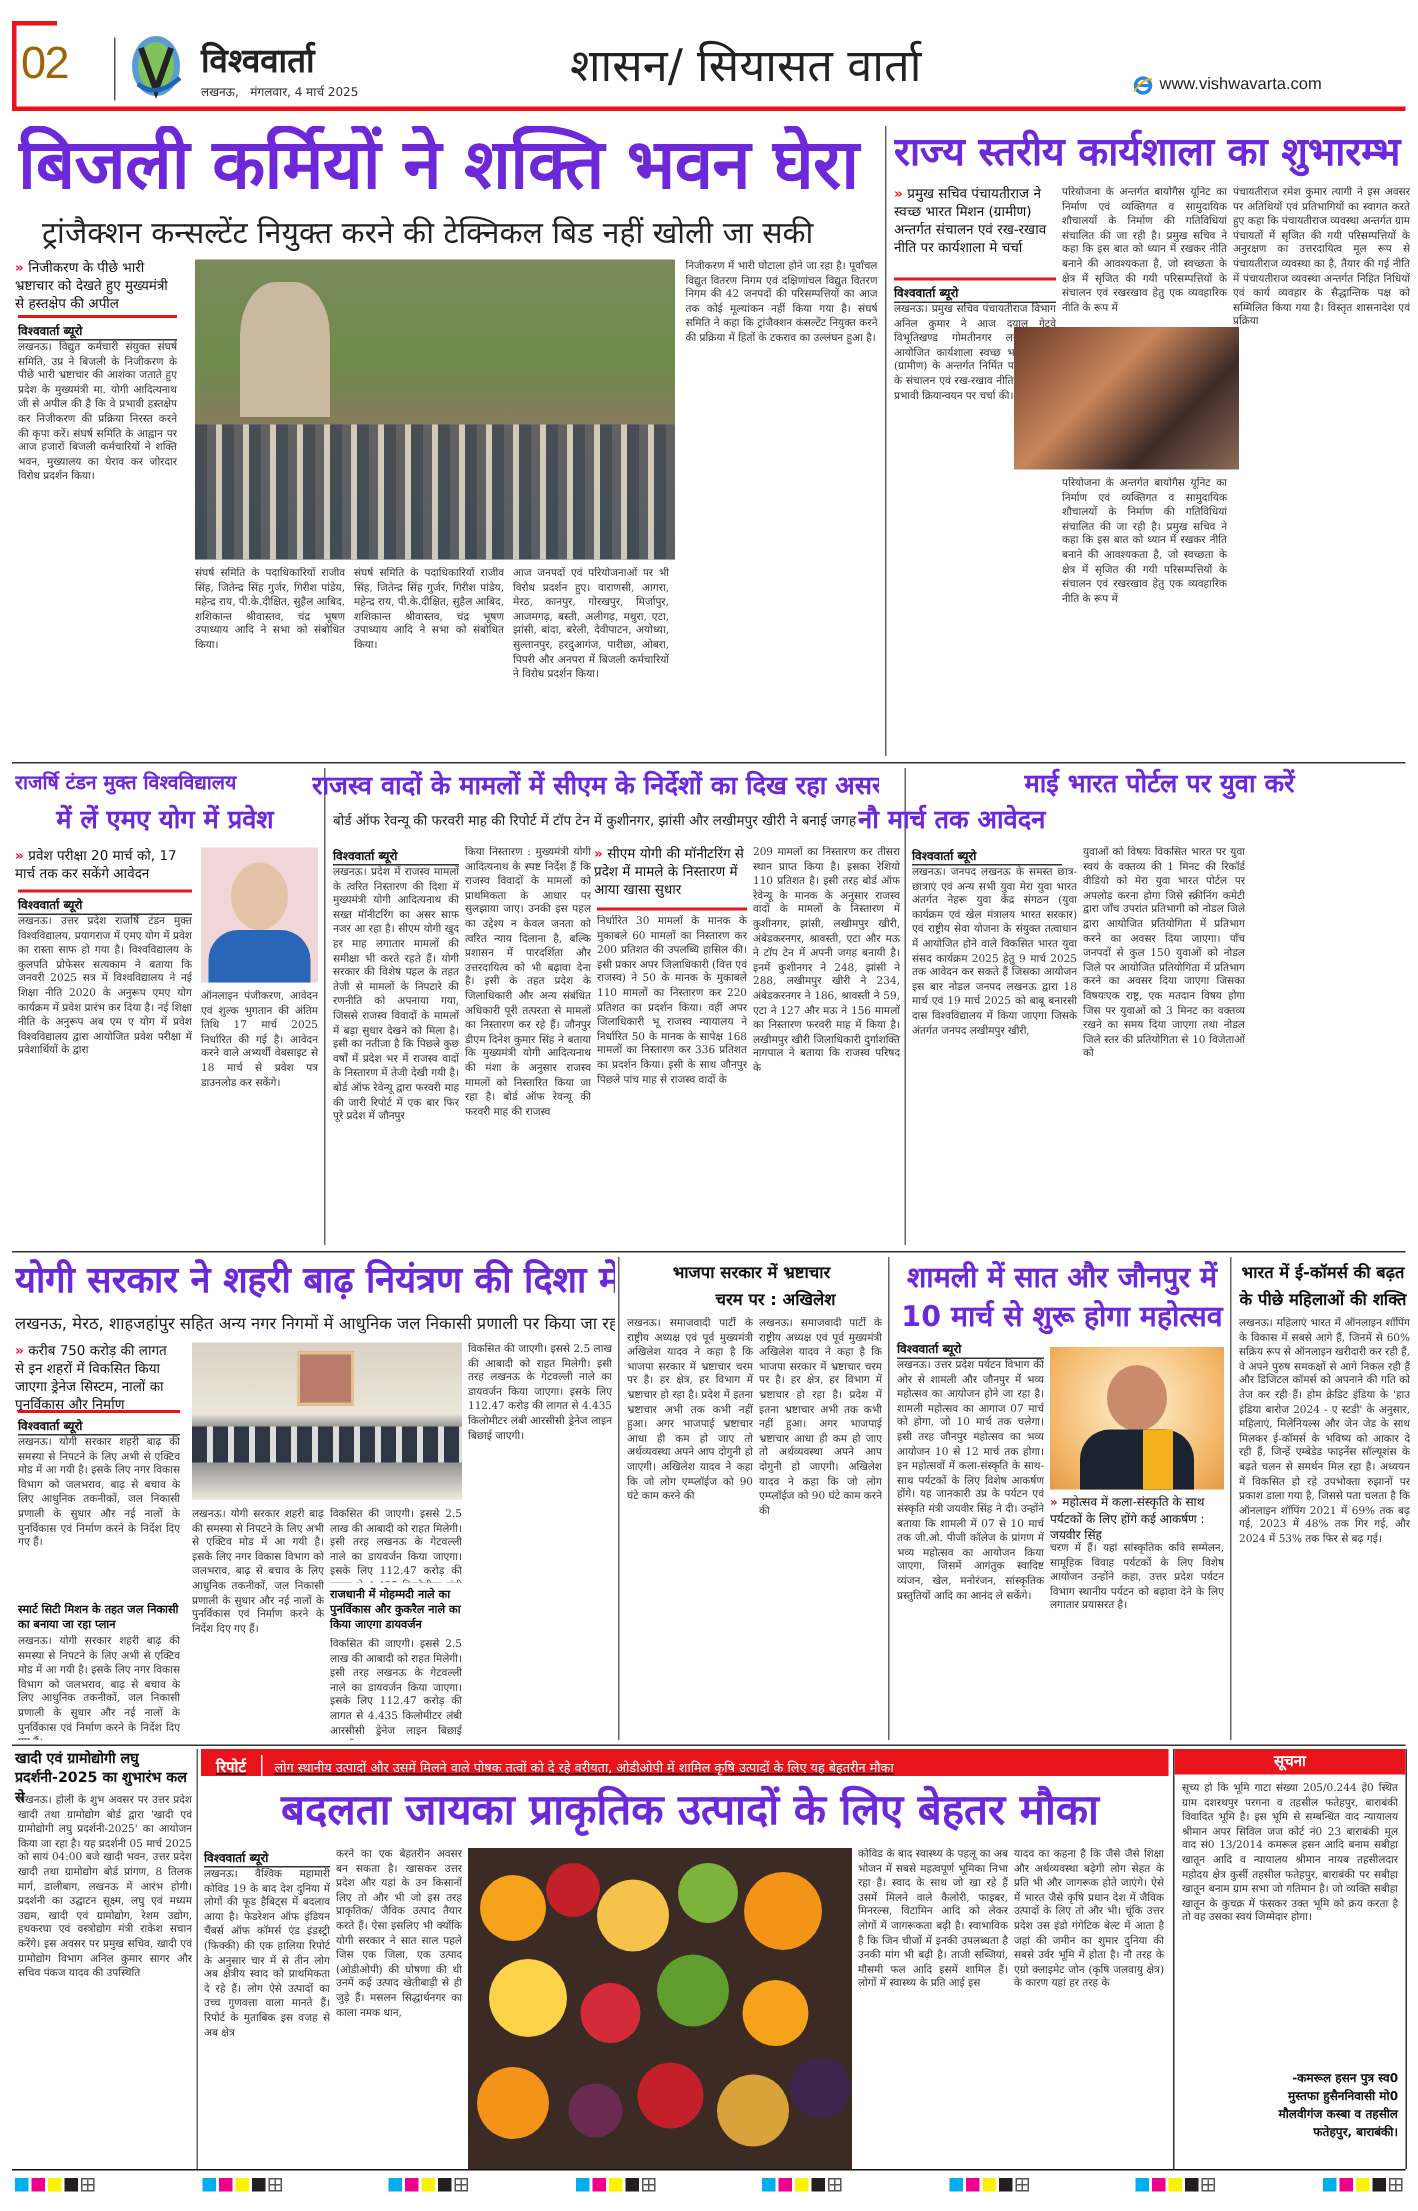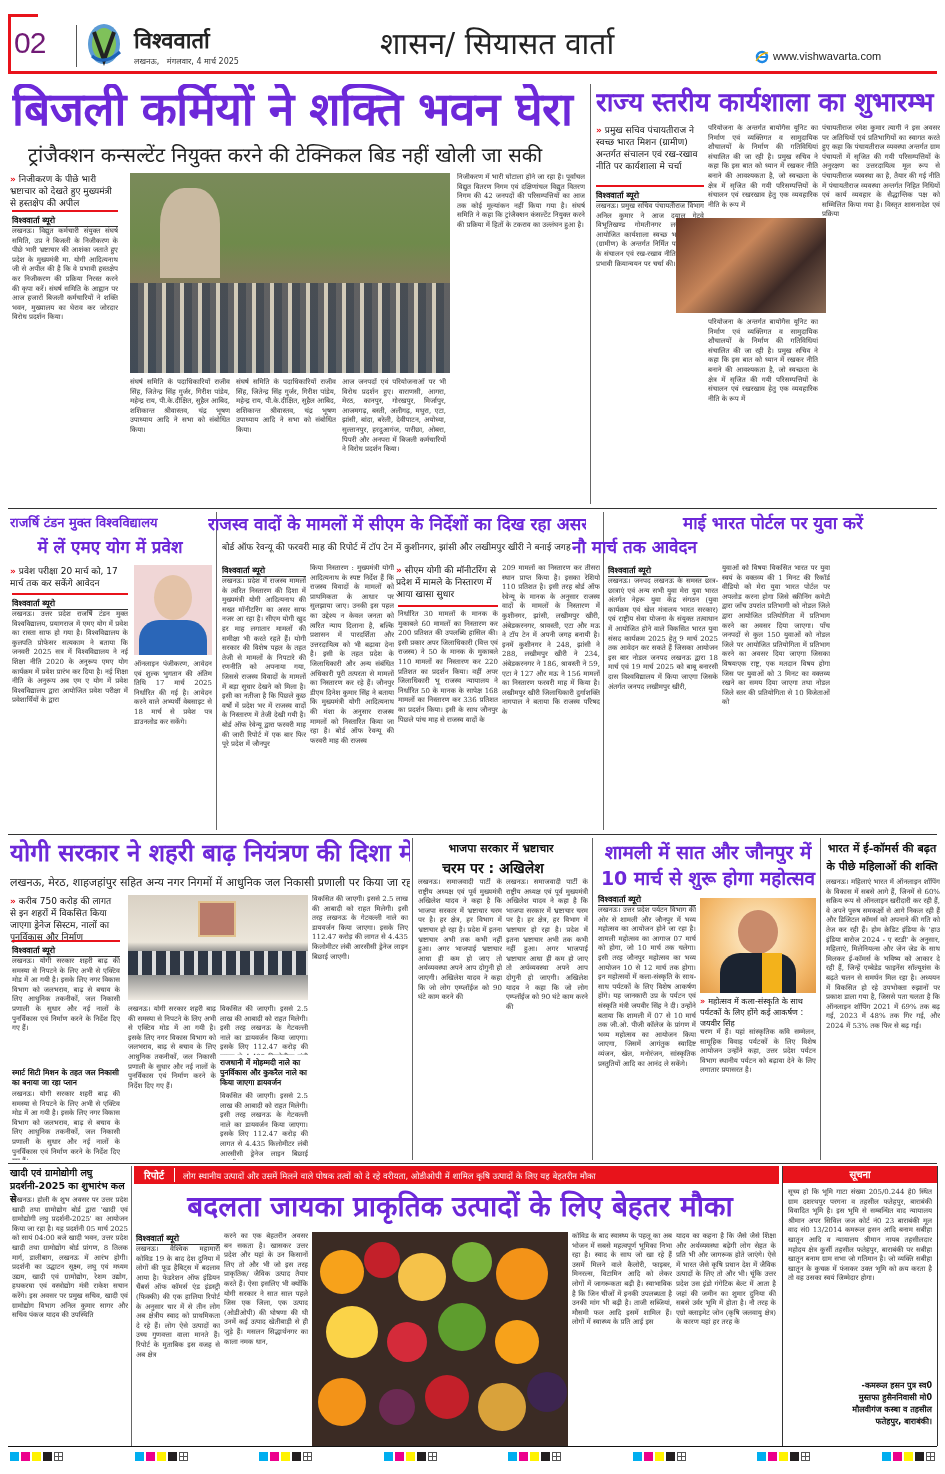--- a/index.html
+++ b/index.html
@@ -16,21 +16,21 @@
 .colsep{background:#666;width:1px;}
 .cmyk{display:flex;gap:2px;align-items:center;}
 .cmyk span{display:inline-block;width:9px;height:9px;}
 </style>
 </head>
 <body>
 
 <div class="abs redbar" style="left:8px;top:14px;width:30px;height:3px;"></div>
 <div class="abs redbar" style="left:8px;top:14px;width:3px;height:60px;"></div>
 <div class="abs redbar" style="left:8px;top:71px;width:929px;height:3px;"></div>
-<div class="abs" style="left:14px;top:26px;font-size:30px;font-family:'Liberation Sans',sans-serif;color:#701a75;letter-spacing:-1px;">02</div>
+<div class="abs" style="left:14px;top:26px;font-size:30px;font-family:'Liberation Sans',sans-serif;color:#a16207;letter-spacing:-1px;">02</div>
 <div class="abs" style="left:76px;top:25px;width:1px;height:42px;background:#555;"></div>
 <div class="abs" style="left:86px;top:22px;width:36px;height:44px;">
   <svg width="36" height="44" viewBox="0 0 36 44">
     <ellipse cx="18" cy="22" rx="16" ry="20" fill="#5b9bd5"></ellipse>
     <ellipse cx="18" cy="22" rx="12" ry="16" fill="#7fc15a"></ellipse>
     <path d="M8 10 L18 38 L28 10" stroke="#222" stroke-width="4" fill="none"></path>
     <path d="M6 34 Q18 44 34 30" stroke="#1e63b8" stroke-width="3" fill="none"></path>
   </svg>
 </div>
 <div class="abs" style="left:134px;top:24px;font-size:22px;font-weight:bold;color:#222;">विश्ववार्ता</div>
@@ -118,21 +118,21 @@
   <div style="position:absolute;left:0;top:56px;width:180px;height:24px;background:repeating-linear-gradient(90deg,#2f3744 0 10px,#ddd 10px 14px);"></div>
 </div>
 <div class="abs txt" style="left:128px;top:1005px;width:88px;height:155px;">लखनऊ। योगी सरकार शहरी बाढ़ की समस्या से निपटने के लिए अभी से एक्टिव मोड में आ गयी है। इसके लिए नगर विकास विभाग को जलभराव, बाढ़ से बचाव के लिए आधुनिक तकनीकों, जल निकासी प्रणाली के सुधार और नई नालों के पुनर्विकास एवं निर्माण करने के निर्देश दिए गए हैं।</div>
 <div class="abs txt" style="left:220px;top:1005px;width:88px;height:50px;">विकसित की जाएगी। इससे 2.5 लाख की आबादी को राहत मिलेगी। इसी तरह लखनऊ के गेटवल्ली नाले का डायवर्जन किया जाएगा। इसके लिए 112.47 करोड़ की लागत से 4.435 किलोमीटर लंबी आरसीसी ड्रेनेज लाइन बिछाई जाएगी।</div>
 <div class="abs" style="left:220px;top:1058px;width:88px;font-size:7.5px;font-weight:bold;line-height:10px;">राजधानी में मोहम्मदी नाले का पुनर्विकास और कुकरैल नाले का किया जाएगा डायवर्जन</div>
 <div class="abs txt" style="left:220px;top:1092px;width:88px;height:68px;">विकसित की जाएगी। इससे 2.5 लाख की आबादी को राहत मिलेगी। इसी तरह लखनऊ के गेटवल्ली नाले का डायवर्जन किया जाएगा। इसके लिए 112.47 करोड़ की लागत से 4.435 किलोमीटर लंबी आरसीसी ड्रेनेज लाइन बिछाई जाएगी।</div>
 <div class="abs txt" style="left:312px;top:895px;width:96px;height:265px;">विकसित की जाएगी। इससे 2.5 लाख की आबादी को राहत मिलेगी। इसी तरह लखनऊ के गेटवल्ली नाले का डायवर्जन किया जाएगा। इसके लिए 112.47 करोड़ की लागत से 4.435 किलोमीटर लंबी आरसीसी ड्रेनेज लाइन बिछाई जाएगी।</div>
 
 <div class="abs colsep" style="left:412px;top:838px;height:322px;"></div>
 <div class="abs" style="left:416px;top:840px;width:170px;font-size:11px;font-weight:bold;text-align:center;">भाजपा सरकार में भ्रष्टाचार</div>
-<div class="abs" style="left:408px;top:858px;width:170px;font-size:14px;font-weight:bold;text-align:center;">चरम पर : अखिलेश</div>
+<div class="abs" style="left:432px;top:858px;width:170px;font-size:11px;font-weight:bold;text-align:center;">चरम पर : अखिलेश</div>
 <div class="abs txt" style="left:418px;top:878px;width:84px;height:282px;">लखनऊ। समाजवादी पार्टी के राष्ट्रीय अध्यक्ष एवं पूर्व मुख्यमंत्री अखिलेश यादव ने कहा है कि भाजपा सरकार में भ्रष्टाचार चरम पर है। हर क्षेत्र, हर विभाग में भ्रष्टाचार हो रहा है। प्रदेश में इतना भ्रष्टाचार अभी तक कभी नहीं हुआ। अगर भाजपाई भ्रष्टाचार आधा ही कम हो जाए तो अर्थव्यवस्था अपने आप दोगुनी हो जाएगी। अखिलेश यादव ने कहा कि जो लोग एम्प्लॉईज को 90 घंटे काम करने की</div>
 <div class="abs txt" style="left:506px;top:878px;width:82px;height:282px;">लखनऊ। समाजवादी पार्टी के राष्ट्रीय अध्यक्ष एवं पूर्व मुख्यमंत्री अखिलेश यादव ने कहा है कि भाजपा सरकार में भ्रष्टाचार चरम पर है। हर क्षेत्र, हर विभाग में भ्रष्टाचार हो रहा है। प्रदेश में इतना भ्रष्टाचार अभी तक कभी नहीं हुआ। अगर भाजपाई भ्रष्टाचार आधा ही कम हो जाए तो अर्थव्यवस्था अपने आप दोगुनी हो जाएगी। अखिलेश यादव ने कहा कि जो लोग एम्प्लॉईज को 90 घंटे काम करने की</div>
 
 <div class="abs colsep" style="left:592px;top:838px;height:322px;"></div>
 <div class="abs hl" style="left:598px;top:840px;width:220px;font-size:19px;line-height:24px;text-align:center;">शामली में सात और जौनपुर में</div>
 <div class="abs hl" style="left:598px;top:866px;width:220px;font-size:19px;line-height:24px;text-align:center;">10 मार्च से शुरू होगा महोत्सव</div>
 <div class="abs byline" style="left:598px;top:893px;width:98px;">विश्ववार्ता ब्यूरो</div>
 <div class="abs txt" style="left:598px;top:906px;width:98px;height:254px;">लखनऊ। उत्तर प्रदेश पर्यटन विभाग की ओर से शामली और जौनपुर में भव्य महोत्सव का आयोजन होने जा रहा है। शामली महोत्सव का आगाज 07 मार्च को होगा, जो 10 मार्च तक चलेगा। इसी तरह जौनपुर महोत्सव का भव्य आयोजन 10 से 12 मार्च तक होगा। इन महोत्सवों में कला-संस्कृति के साथ-साथ पर्यटकों के लिए विशेष आकर्षण होंगे। यह जानकारी उप्र के पर्यटन एवं संस्कृति मंत्री जयवीर सिंह ने दी। उन्होंने बताया कि शामली में 07 से 10 मार्च तक जी.ओ. पीजी कॉलेज के प्रांगण में भव्य महोत्सव का आयोजन किया जाएगा, जिसमें आगंतुक स्वादिष्ट व्यंजन, खेल, मनोरंजन, सांस्कृतिक प्रस्तुतियों आदि का आनंद ले सकेंगे।</div>
 <div class="abs photo" style="left:700px;top:898px;width:116px;height:95px;background:radial-gradient(circle at 50% 40%,#fff3d6,#f3b86a 70%,#e39a45);">
   <div style="position:absolute;left:38px;top:12px;width:40px;height:44px;background:#c98b6b;border-radius:50%;"></div>
@@ -146,21 +146,21 @@
 <div class="abs" style="left:824px;top:840px;width:116px;font-size:11px;font-weight:bold;text-align:center;">भारत में ई-कॉमर्स की बढ़त</div>
 <div class="abs" style="left:824px;top:858px;width:116px;font-size:11px;font-weight:bold;text-align:center;">के पीछे महिलाओं की शक्ति</div>
 <div class="abs txt" style="left:826px;top:878px;width:114px;height:282px;">लखनऊ। महिलाएं भारत में ऑनलाइन शॉपिंग के विकास में सबसे आगे हैं, जिनमें से 60% सक्रिय रूप से ऑनलाइन खरीदारी कर रही हैं, वे अपने पुरुष समकक्षों से आगे निकल रही हैं और डिजिटल कॉमर्स को अपनाने की गति को तेज कर रही हैं। होम क्रेडिट इंडिया के 'हाउ इंडिया बारोज 2024 - ए स्टडी' के अनुसार, महिलाएं, मिलेनियल्स और जेन जेड के साथ मिलकर ई-कॉमर्स के भविष्य को आकार दे रही हैं, जिन्हें एम्बेडेड फाइनेंस सॉल्यूशंस के बढ़ते चलन से समर्थन मिल रहा है। अध्ययन में विकसित हो रहे उपभोक्ता रुझानों पर प्रकाश डाला गया है, जिससे पता चलता है कि ऑनलाइन शॉपिंग 2021 में 69% तक बढ़ गई, 2023 में 48% तक गिर गई, और 2024 में 53% तक फिर से बढ़ गई।</div>
 
 <div class="abs" style="left:8px;top:1163px;width:929px;height:1px;background:#333;"></div>
 
 <div class="abs" style="left:10px;top:1166px;width:118px;font-size:9.5px;font-weight:bold;line-height:13px;">खादी एवं ग्रामोद्योगी लघु प्रदर्शनी-2025 का शुभारंभ कल से</div>
 <div class="abs txt" style="left:12px;top:1196px;width:116px;height:250px;">लखनऊ। होली के शुभ अवसर पर उत्तर प्रदेश खादी तथा ग्रामोद्योग बोर्ड द्वारा 'खादी एवं ग्रामोद्योगी लघु प्रदर्शनी-2025' का आयोजन किया जा रहा है। यह प्रदर्शनी 05 मार्च 2025 को सायं 04:00 बजे खादी भवन, उत्तर प्रदेश खादी तथा ग्रामोद्योग बोर्ड प्रांगण, 8 तिलक मार्ग, डालीबाग, लखनऊ में आरंभ होगी। प्रदर्शनी का उद्घाटन सूक्ष्म, लघु एवं मध्यम उद्यम, खादी एवं ग्रामोद्योग, रेशम उद्योग, हथकरघा एवं वस्त्रोद्योग मंत्री राकेश सचान करेंगे। इस अवसर पर प्रमुख सचिव, खादी एवं ग्रामोद्योग विभाग अनिल कुमार सागर और सचिव पंकज यादव की उपस्थिति</div>
 
 <div class="abs colsep" style="left:131px;top:1166px;height:280px;"></div>
-<div class="abs" style="left:134px;top:1166px;width:645px;height:18px;background:#e8131b;display:flex;align-items:center;">
+<div class="abs" style="left:134px;top:1166px;width:645px;height:18px;background:#e8131b;display:flex;align-items:flex-end;text-decoration:underline;">
   <span style="color:#fff;font-size:10px;font-weight:bold;padding:0 10px;border-right:1px solid #fff;">रिपोर्ट</span>
   <span style="color:#fff;font-size:8.5px;padding-left:8px;white-space:nowrap;overflow:hidden;">लोग स्थानीय उत्पादों और उसमें मिलने वाले पोषक तत्वों को दे रहे वरीयता, ओडीओपी में शामिल कृषि उत्पादों के लिए यह बेहतरीन मौका</span>
 </div>
 <div class="abs hl" style="left:140px;top:1188px;width:640px;font-size:28px;line-height:38px;text-align:center;">बदलता जायका प्राकृतिक उत्पादों के लिए बेहतर मौका</div>
 <div class="abs byline" style="left:136px;top:1232px;width:84px;">विश्ववार्ता ब्यूरो</div>
 <div class="abs txt" style="left:136px;top:1245px;width:84px;height:200px;">लखनऊ। वैश्विक महामारी कोविड 19 के बाद देश दुनिया में लोगों की फूड हैबिट्स में बदलाव आया है। फेडरेशन ऑफ इंडियन चैंबर्स ऑफ कॉमर्स एंड इंडस्ट्री (फिक्की) की एक हालिया रिपोर्ट के अनुसार चार में से तीन लोग अब क्षेत्रीय स्वाद को प्राथमिकता दे रहे हैं। लोग ऐसे उत्पादों का उच्च गुणवत्ता वाला मानते हैं। रिपोर्ट के मुताबिक इस वजह से अब क्षेत्र</div>
 <div class="abs txt" style="left:224px;top:1232px;width:84px;height:213px;">करने का एक बेहतरीन अवसर बन सकता है। खासकर उत्तर प्रदेश और यहां के उन किसानों लिए तो और भी जो इस तरह प्राकृतिक/ जैविक उत्पाद तैयार करते हैं। ऐसा इसलिए भी क्योंकि योगी सरकार ने सात साल पहले जिस एक जिला, एक उत्पाद (ओडीओपी) की घोषणा की थी उनमें कई उत्पाद खेतीबाड़ी से ही जुड़े हैं। मसलन सिद्धार्थनगर का काला नमक धान,</div>
 <div class="abs photo" style="left:312px;top:1232px;width:256px;height:214px;background:#4a3a30;">
   <svg width="256" height="214" viewBox="0 0 256 214">
     <rect width="256" height="214" fill="#3b2b24"></rect>

